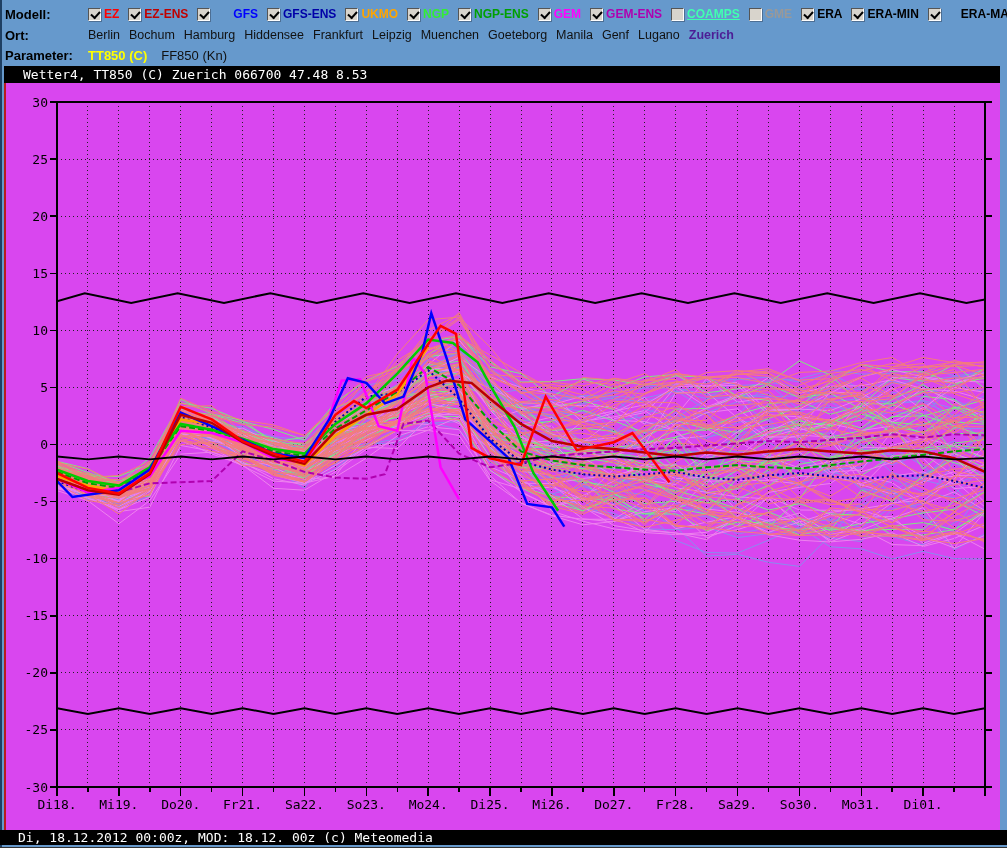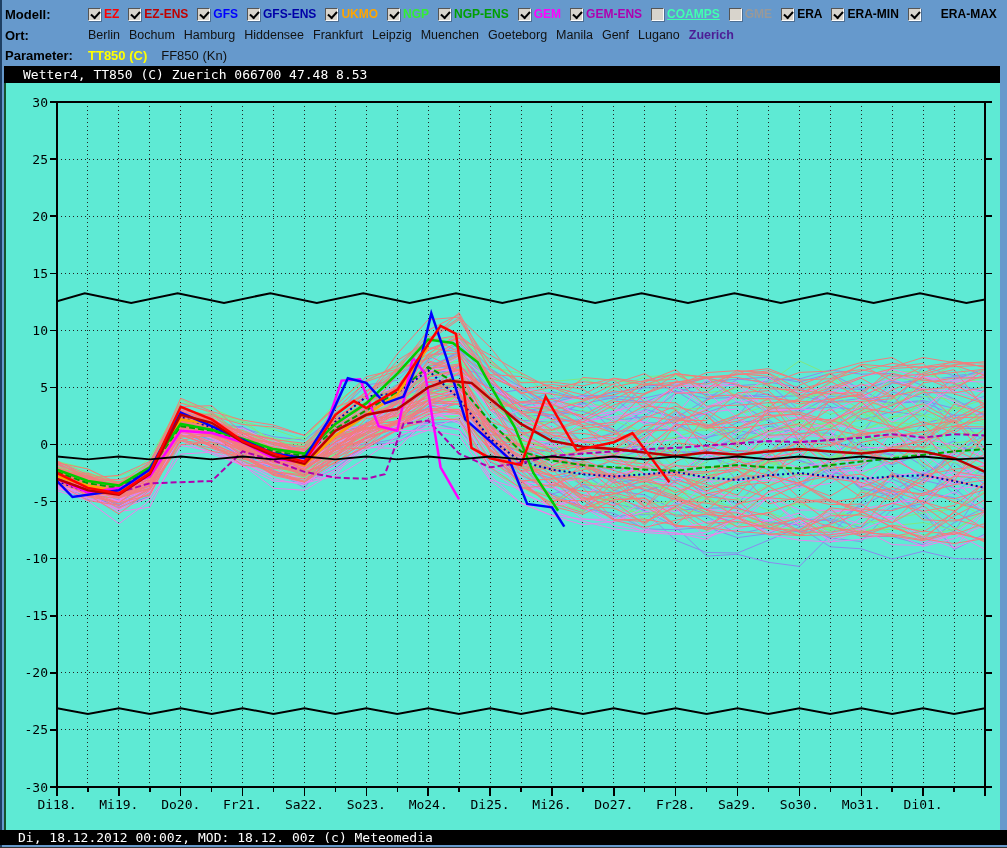--- a/index.html
+++ b/index.html
@@ -17,22 +17,22 @@
   .cb.on::after{content:"";position:absolute;left:2px;top:2px;width:7px;height:4px;
       border-left:2px solid #000;border-bottom:2px solid #000;transform:rotate(-48deg);}
   .mlabel{font-weight:bold;font-size:12px;white-space:nowrap;}
   .city{font-size:12.5px;color:#111;margin-right:9px;white-space:nowrap;}
   .city.sel{color:#4c1d95;font-weight:bold;}
   .param{font-size:13px;color:#111;margin-right:14px;}
   .param.sel{color:#ffff00;font-weight:bold;}
   .titlebar{position:absolute;top:66px;left:4px;right:7px;height:17px;background:#000;
       color:#fff;font-family:"DejaVu Sans Mono",monospace;font-size:13px;line-height:17px;
       padding-left:19px;box-sizing:border-box;white-space:nowrap;}
-  .panel{position:absolute;top:83px;left:4px;right:7px;bottom:17px;background:#5eead4;
-      border-left:2px solid #14532d;}
+  .panel{position:absolute;top:83px;left:4px;right:7px;bottom:17px;background:#d946ef;
+      border-left:2px solid #b91c1c;}
   .statusbar{position:absolute;left:0;right:0;bottom:2px;height:15px;background:#000;
       color:#fff;font-family:"DejaVu Sans Mono",monospace;font-size:13px;line-height:15px;
       padding-left:18px;white-space:nowrap;}
   svg text{font-family:"DejaVu Sans Mono",monospace;font-size:13px;fill:#000;}
 </style>
 </head>
 <body>
 
 <div class="screen">
   <div class="edge-left"></div>
@@ -43,21 +43,21 @@
         <span class="mitem">
           <span class="cb on"></span>
           <span class="mlabel" style="color: rgb(255, 0, 0);">EZ</span>
         </span>
         <span class="mitem">
           <span class="cb on"></span>
           <span class="mlabel" style="color: rgb(192, 0, 0);">EZ-ENS</span>
         </span>
         <span class="mitem">
           <span class="cb on"></span>
-          <span class="mlabel" style="color: rgb(0, 0, 255);">GFS</span>
+          <span class="mlabel" style="color: rgb(0, 0, 255); margin-left: 20px;">GFS</span>
         </span>
         <span class="mitem">
           <span class="cb on"></span>
           <span class="mlabel" style="color: rgb(0, 0, 168);">GFS-ENS</span>
         </span>
         <span class="mitem">
           <span class="cb on"></span>
           <span class="mlabel" style="color: rgb(255, 165, 0);">UKMO</span>
         </span>
         <span class="mitem">

